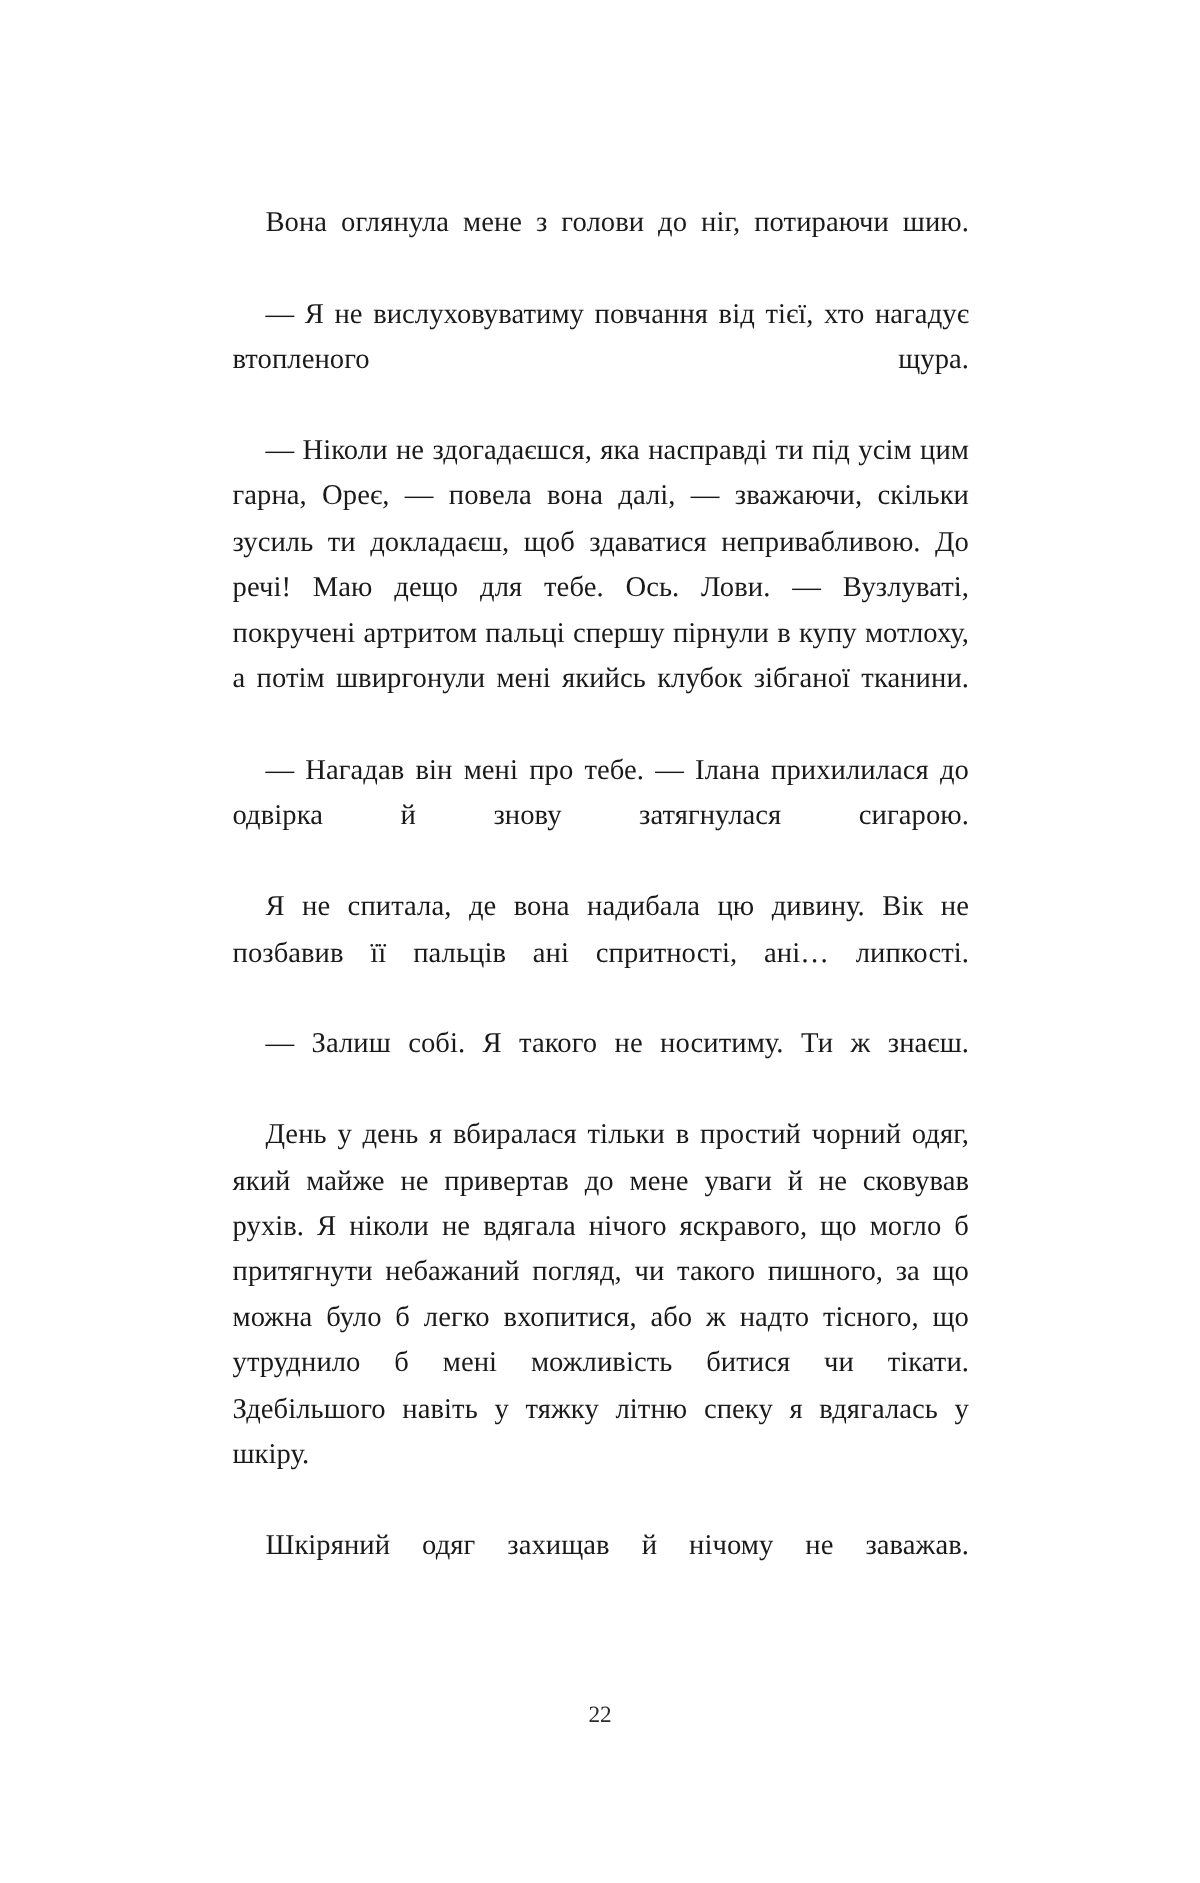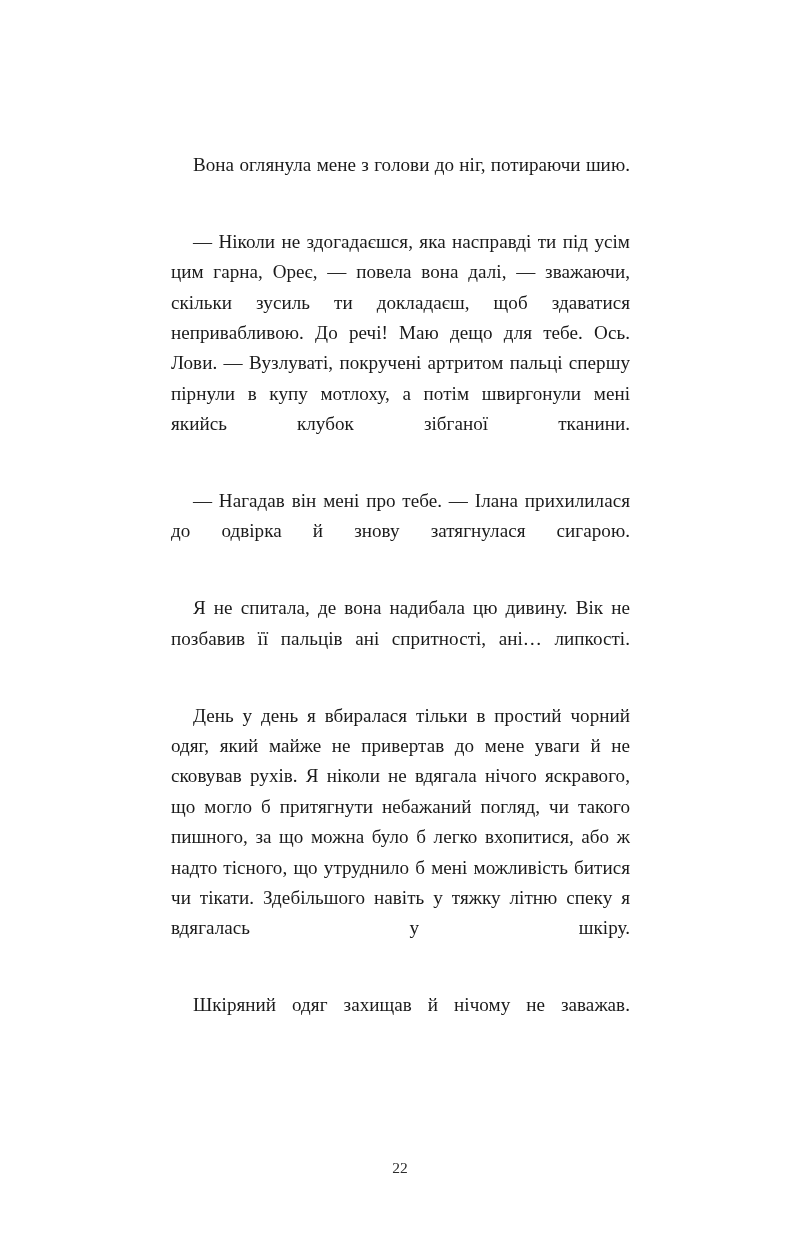--- a/index.html
+++ b/index.html
@@ -22,21 +22,21 @@
   }
 
   .text-block {
     position: absolute;
     left: 155px;
     top: 134px;
     width: 491px;
   }
 
   .para {
-    margin: 16px;
+    margin: 0;
     font-size: 19.1px;
     line-height: 30.4px;
     text-align: justify;
     text-indent: 1.15em;
     hyphens: manual;
     -webkit-hyphens: manual;
     word-spacing: 0.005em;
     letter-spacing: 0.002em;
   }
 
@@ -50,33 +50,34 @@
   .folio {
     position: absolute;
     left: 0;
     right: 0;
     top: 1134px;
     text-align: center;
     font-size: 15.5px;
     line-height: 20px;
     color: #2b2b2b;
     font-family: "Liberation Serif", "DejaVu Serif", serif;
-    margin-top: 24px;
   }
 </style>
 </head>
 <body>
 
 <div class="page">
 
   <div class="text-block">
     <p class="para">Вона оглянула мене з голови до ніг, потираючи шию.</p>
+    <p class="para">— Я не вислуховуватиму повчання від тієї, хто нагадує втопленого щура.</p>
     <p class="para">— Ніколи не здогадаєшся, яка насправді ти під усім цим гарна, Ореє, — повела вона далі, — зважаючи, скільки зусиль ти докладаєш, щоб здаватися непривабливою. До речі! Маю дещо для тебе. Ось. Лови. — Вузлуваті, покручені артритом пальці спершу пірнули в купу мотлоху, а потім швиргонули мені якийсь клубок зібганої тканини.</p>
     <p class="para">— Нагадав він мені про тебе. — Ілана прихилилася до одвірка й знову затягнулася сигарою.</p>
     <p class="para">Я не спитала, де вона надибала цю дивину. Вік не позбавив її пальців ані спритності, ані… липкості.</p>
+    <p class="para">— Залиш собі. Я такого не носитиму. Ти ж знаєш.</p>
     <p class="para">День у день я вбиралася тільки в простий чорний одяг, який майже не привертав до мене уваги й не сковував рухів. Я ніколи не вдягала нічого яскравого, що могло б притягнути небажаний погляд, чи такого пишного, за що можна було б легко вхопитися, або ж надто тісного, що утруднило б мені можливість битися чи тікати. Здебільшого навіть у тяжку літню спеку я вдягалась у шкіру.</p>
     <p class="para">Шкіряний одяг захищав й нічому не заважав.</p>
 
   </div>
 
   <div class="folio">22</div>
 
 </div>
 
 </body></html>

